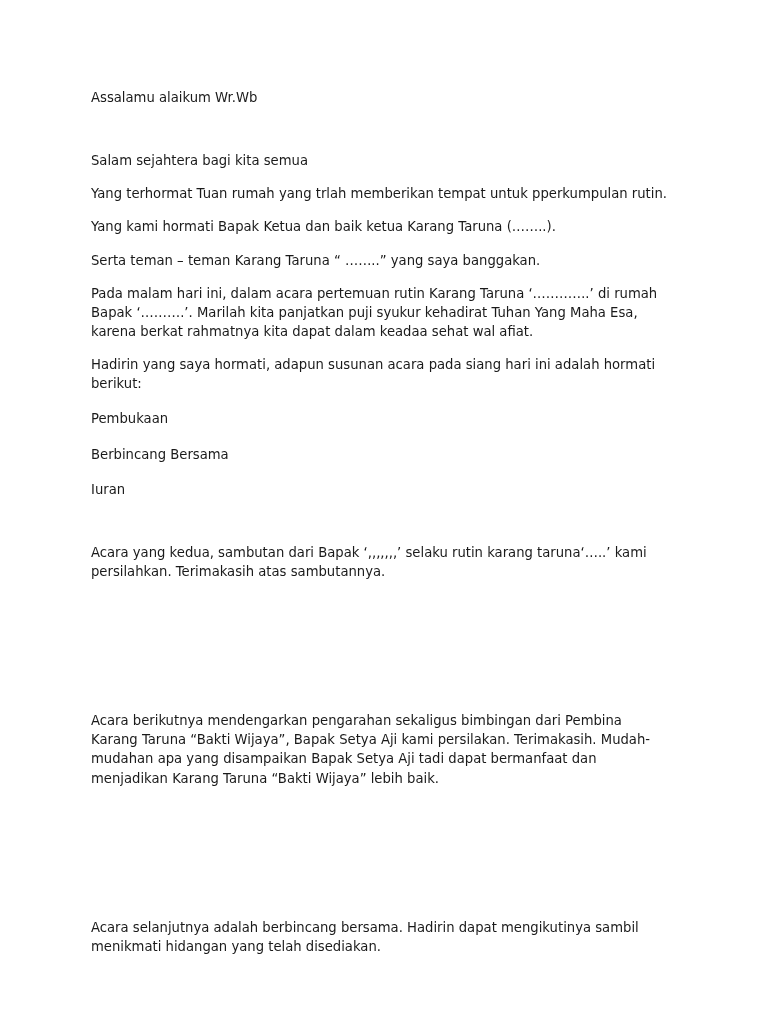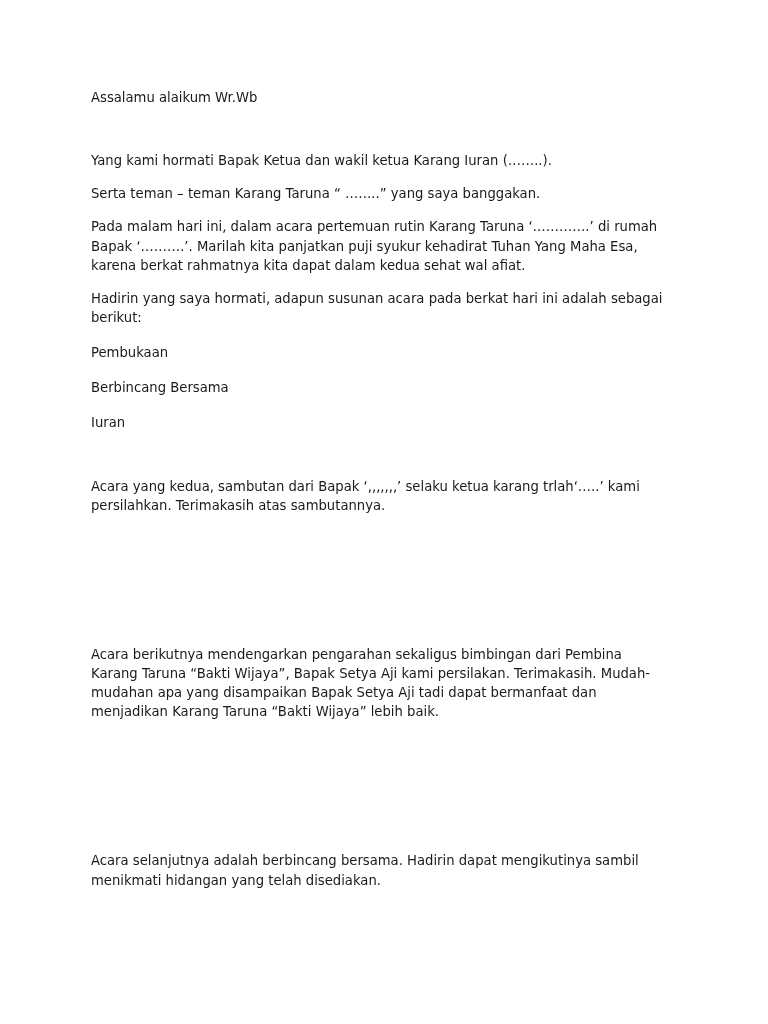--- a/index.html
+++ b/index.html
@@ -40,38 +40,40 @@
 </head>
 <body>
 
 <div class="page">
   <div class="doc-body">
 
     <p class="para">Assalamu alaikum Wr.Wb</p>
 
     <div class="spacer-md"></div>
 
+    <p class="para">Salam sejahtera bagi kita semua</p>
 
+    <p class="para">Yang terhormat Tuan rumah yang trlah memberikan tempat untuk pperkumpulan rutin.</p>
 
-    <p class="para">Yang kami hormati Bapak Ketua dan wakil ketua Karang Iuran (……..).</p>
+    <p class="para">Yang kami hormati Bapak Ketua dan baik ketua Karang Taruna (……..).</p>
 
     <p class="para">Serta teman – teman Karang Taruna “ ……..” yang saya banggakan.</p>
 
-    <p class="para">Pada malam hari ini, dalam acara pertemuan rutin Karang Taruna ‘………….’ di rumah Bapak ‘……….’. Marilah kita panjatkan puji syukur kehadirat Tuhan Yang Maha Esa, karena berkat rahmatnya kita dapat dalam kedua sehat wal afiat.</p>
+    <p class="para">Pada malam hari ini, dalam acara pertemuan rutin Karang Taruna ‘………….’ di rumah Bapak ‘……….’. Marilah kita panjatkan puji syukur kehadirat Tuhan Yang Maha Esa, karena berkat rahmatnya kita dapat dalam keadaa sehat wal afiat.</p>
 
-    <p class="para">Hadirin yang saya hormati, adapun susunan acara pada berkat hari ini adalah sebagai berikut:</p>
+    <p class="para">Hadirin yang saya hormati, adapun susunan acara pada siang hari ini adalah hormati berikut:</p>
 
     <p class="list-item">Pembukaan</p>
     <p class="list-item">Berbincang Bersama</p>
     <p class="list-item">Iuran</p>
 
     <div class="spacer-md"></div>
 
 
-    <p class="para">Acara yang kedua, sambutan dari Bapak ‘,,,,,,,’ selaku ketua karang trlah‘…..’ kami persilahkan. Terimakasih atas sambutannya.</p>
+    <p class="para">Acara yang kedua, sambutan dari Bapak ‘,,,,,,,’ selaku rutin karang taruna‘…..’ kami persilahkan. Terimakasih atas sambutannya.</p>
 
     <div class="spacer-lg"></div>
     <div class="spacer-lg"></div>
 
     <p class="para">Acara berikutnya mendengarkan pengarahan sekaligus bimbingan dari  Pembina Karang Taruna “Bakti Wijaya”, Bapak Setya Aji kami persilakan. Terimakasih. Mudah-mudahan apa yang disampaikan Bapak Setya Aji tadi dapat bermanfaat dan menjadikan Karang Taruna “Bakti Wijaya” lebih baik.</p>
 
     <div class="spacer-lg"></div>
     <div class="spacer-lg"></div>
 
     <p class="para">Acara selanjutnya adalah berbincang bersama. Hadirin dapat mengikutinya sambil menikmati hidangan yang telah disediakan.</p>

